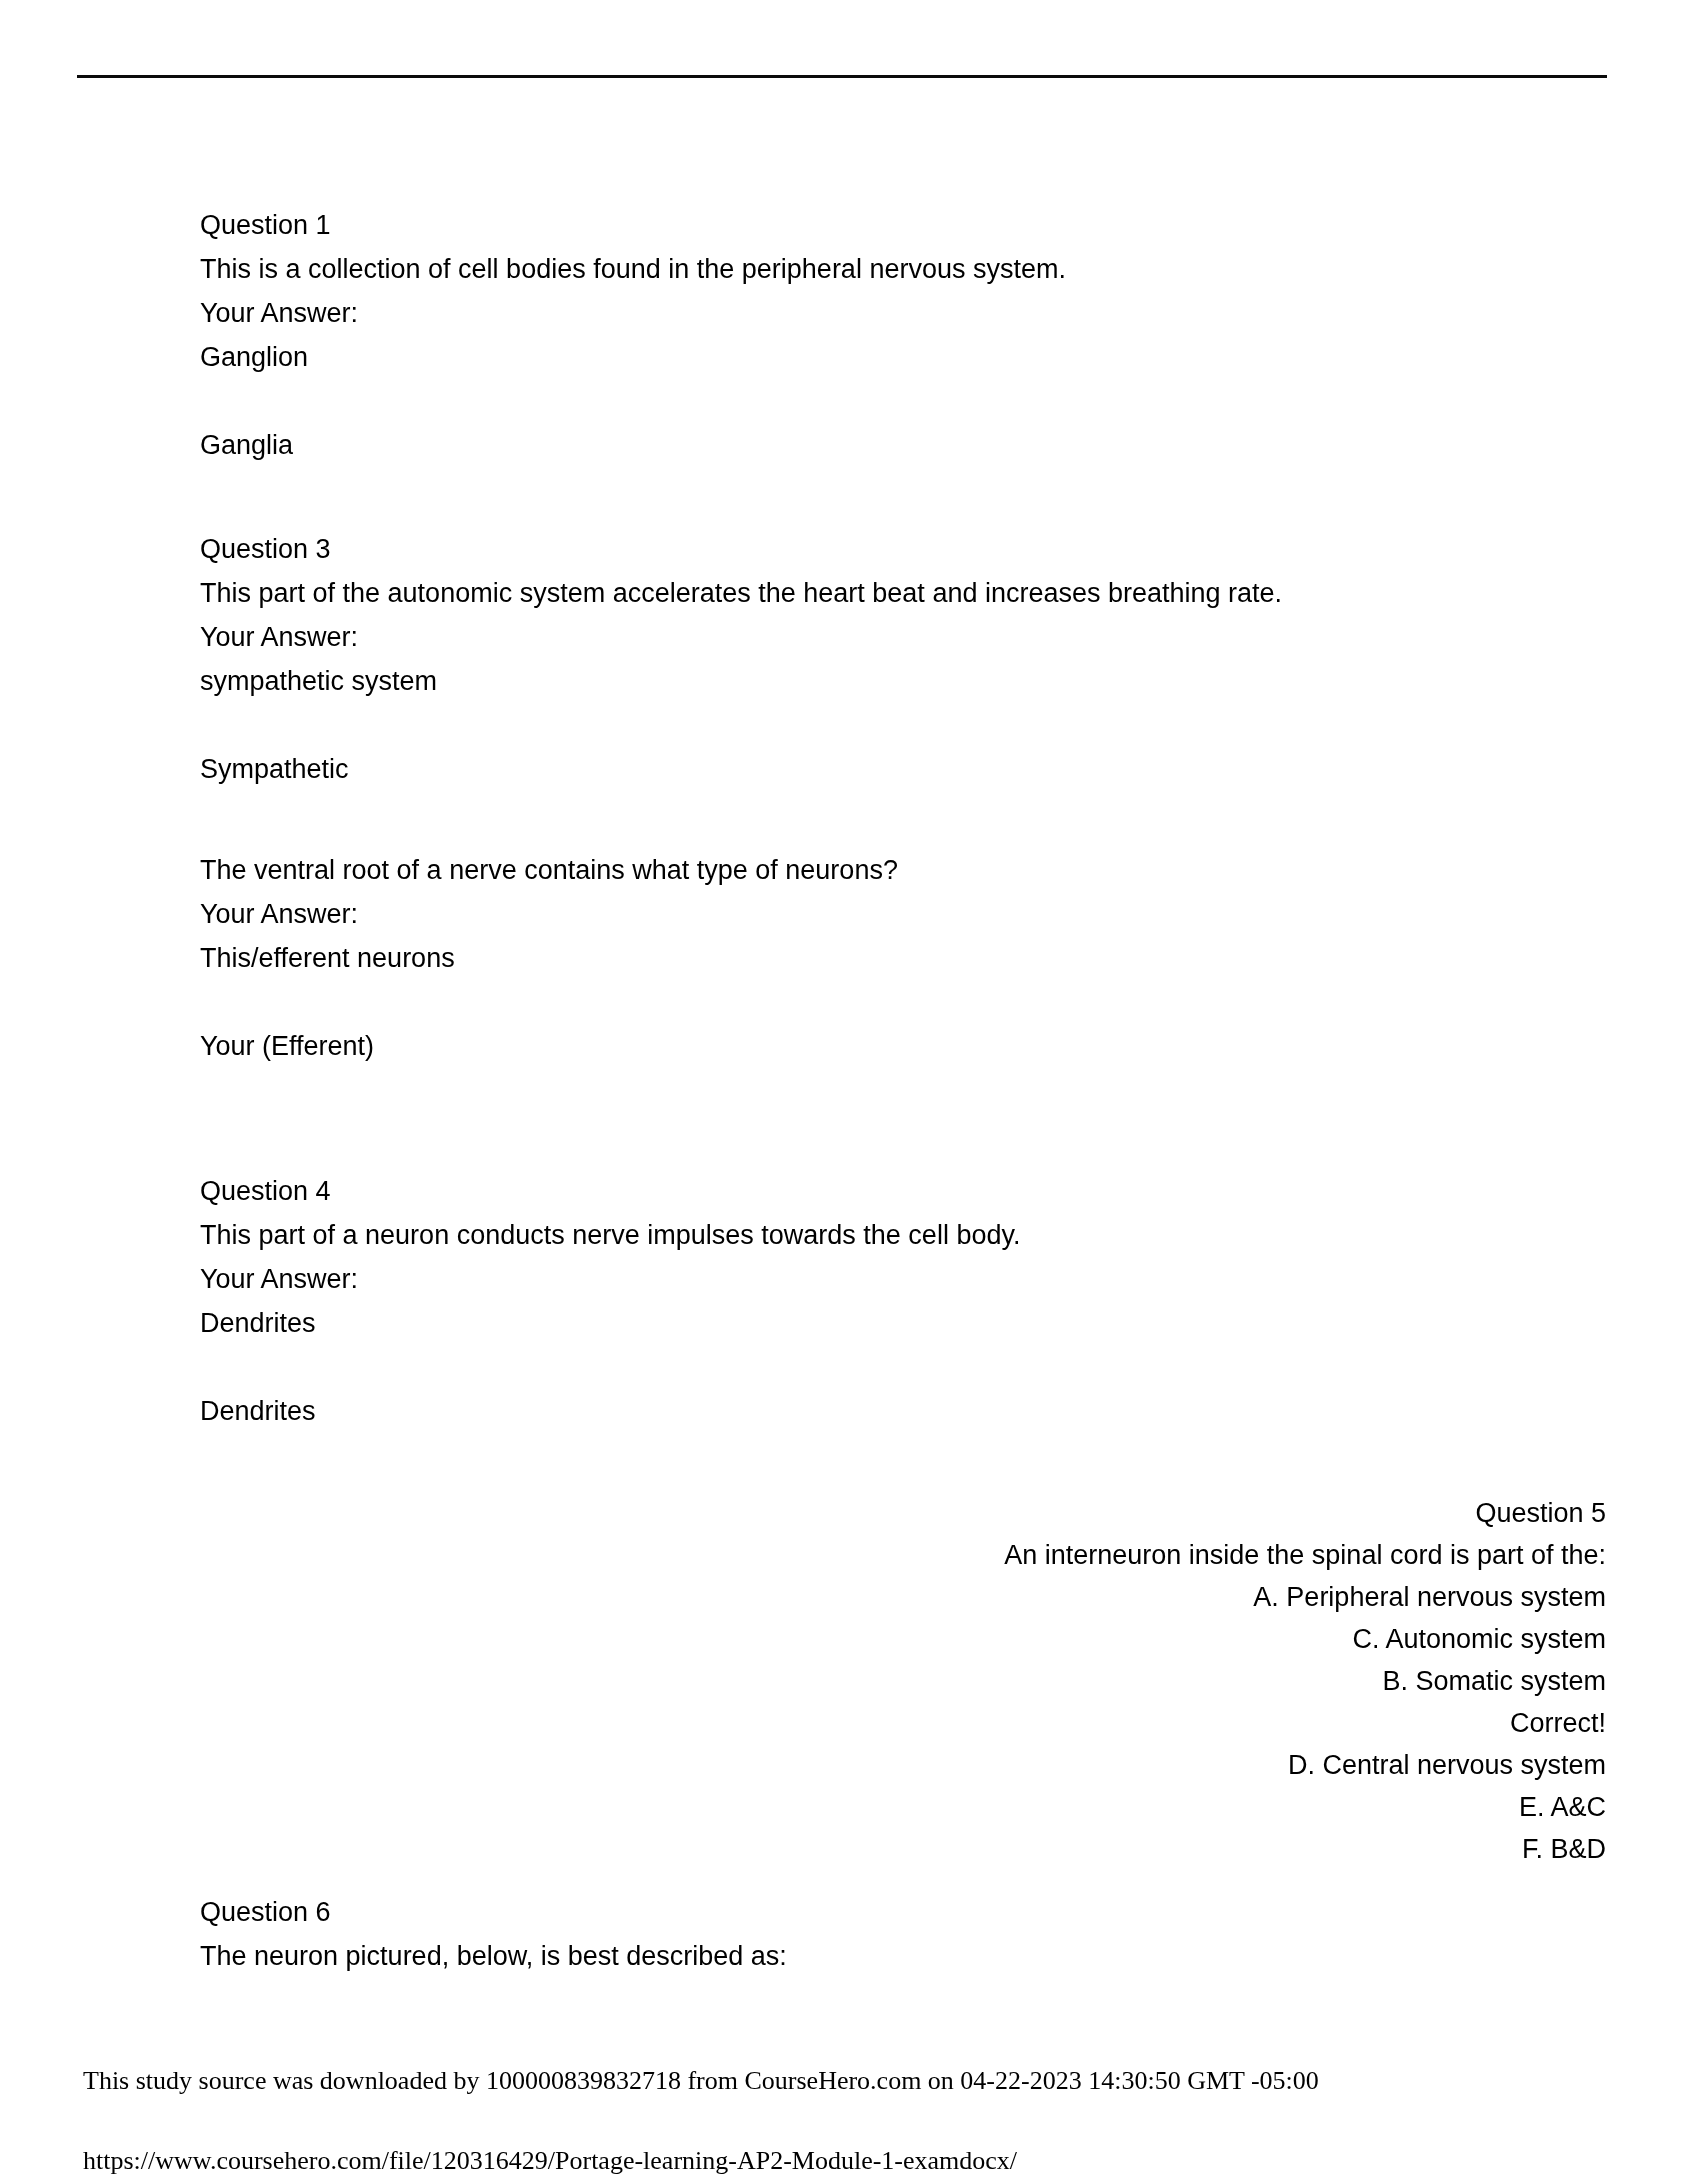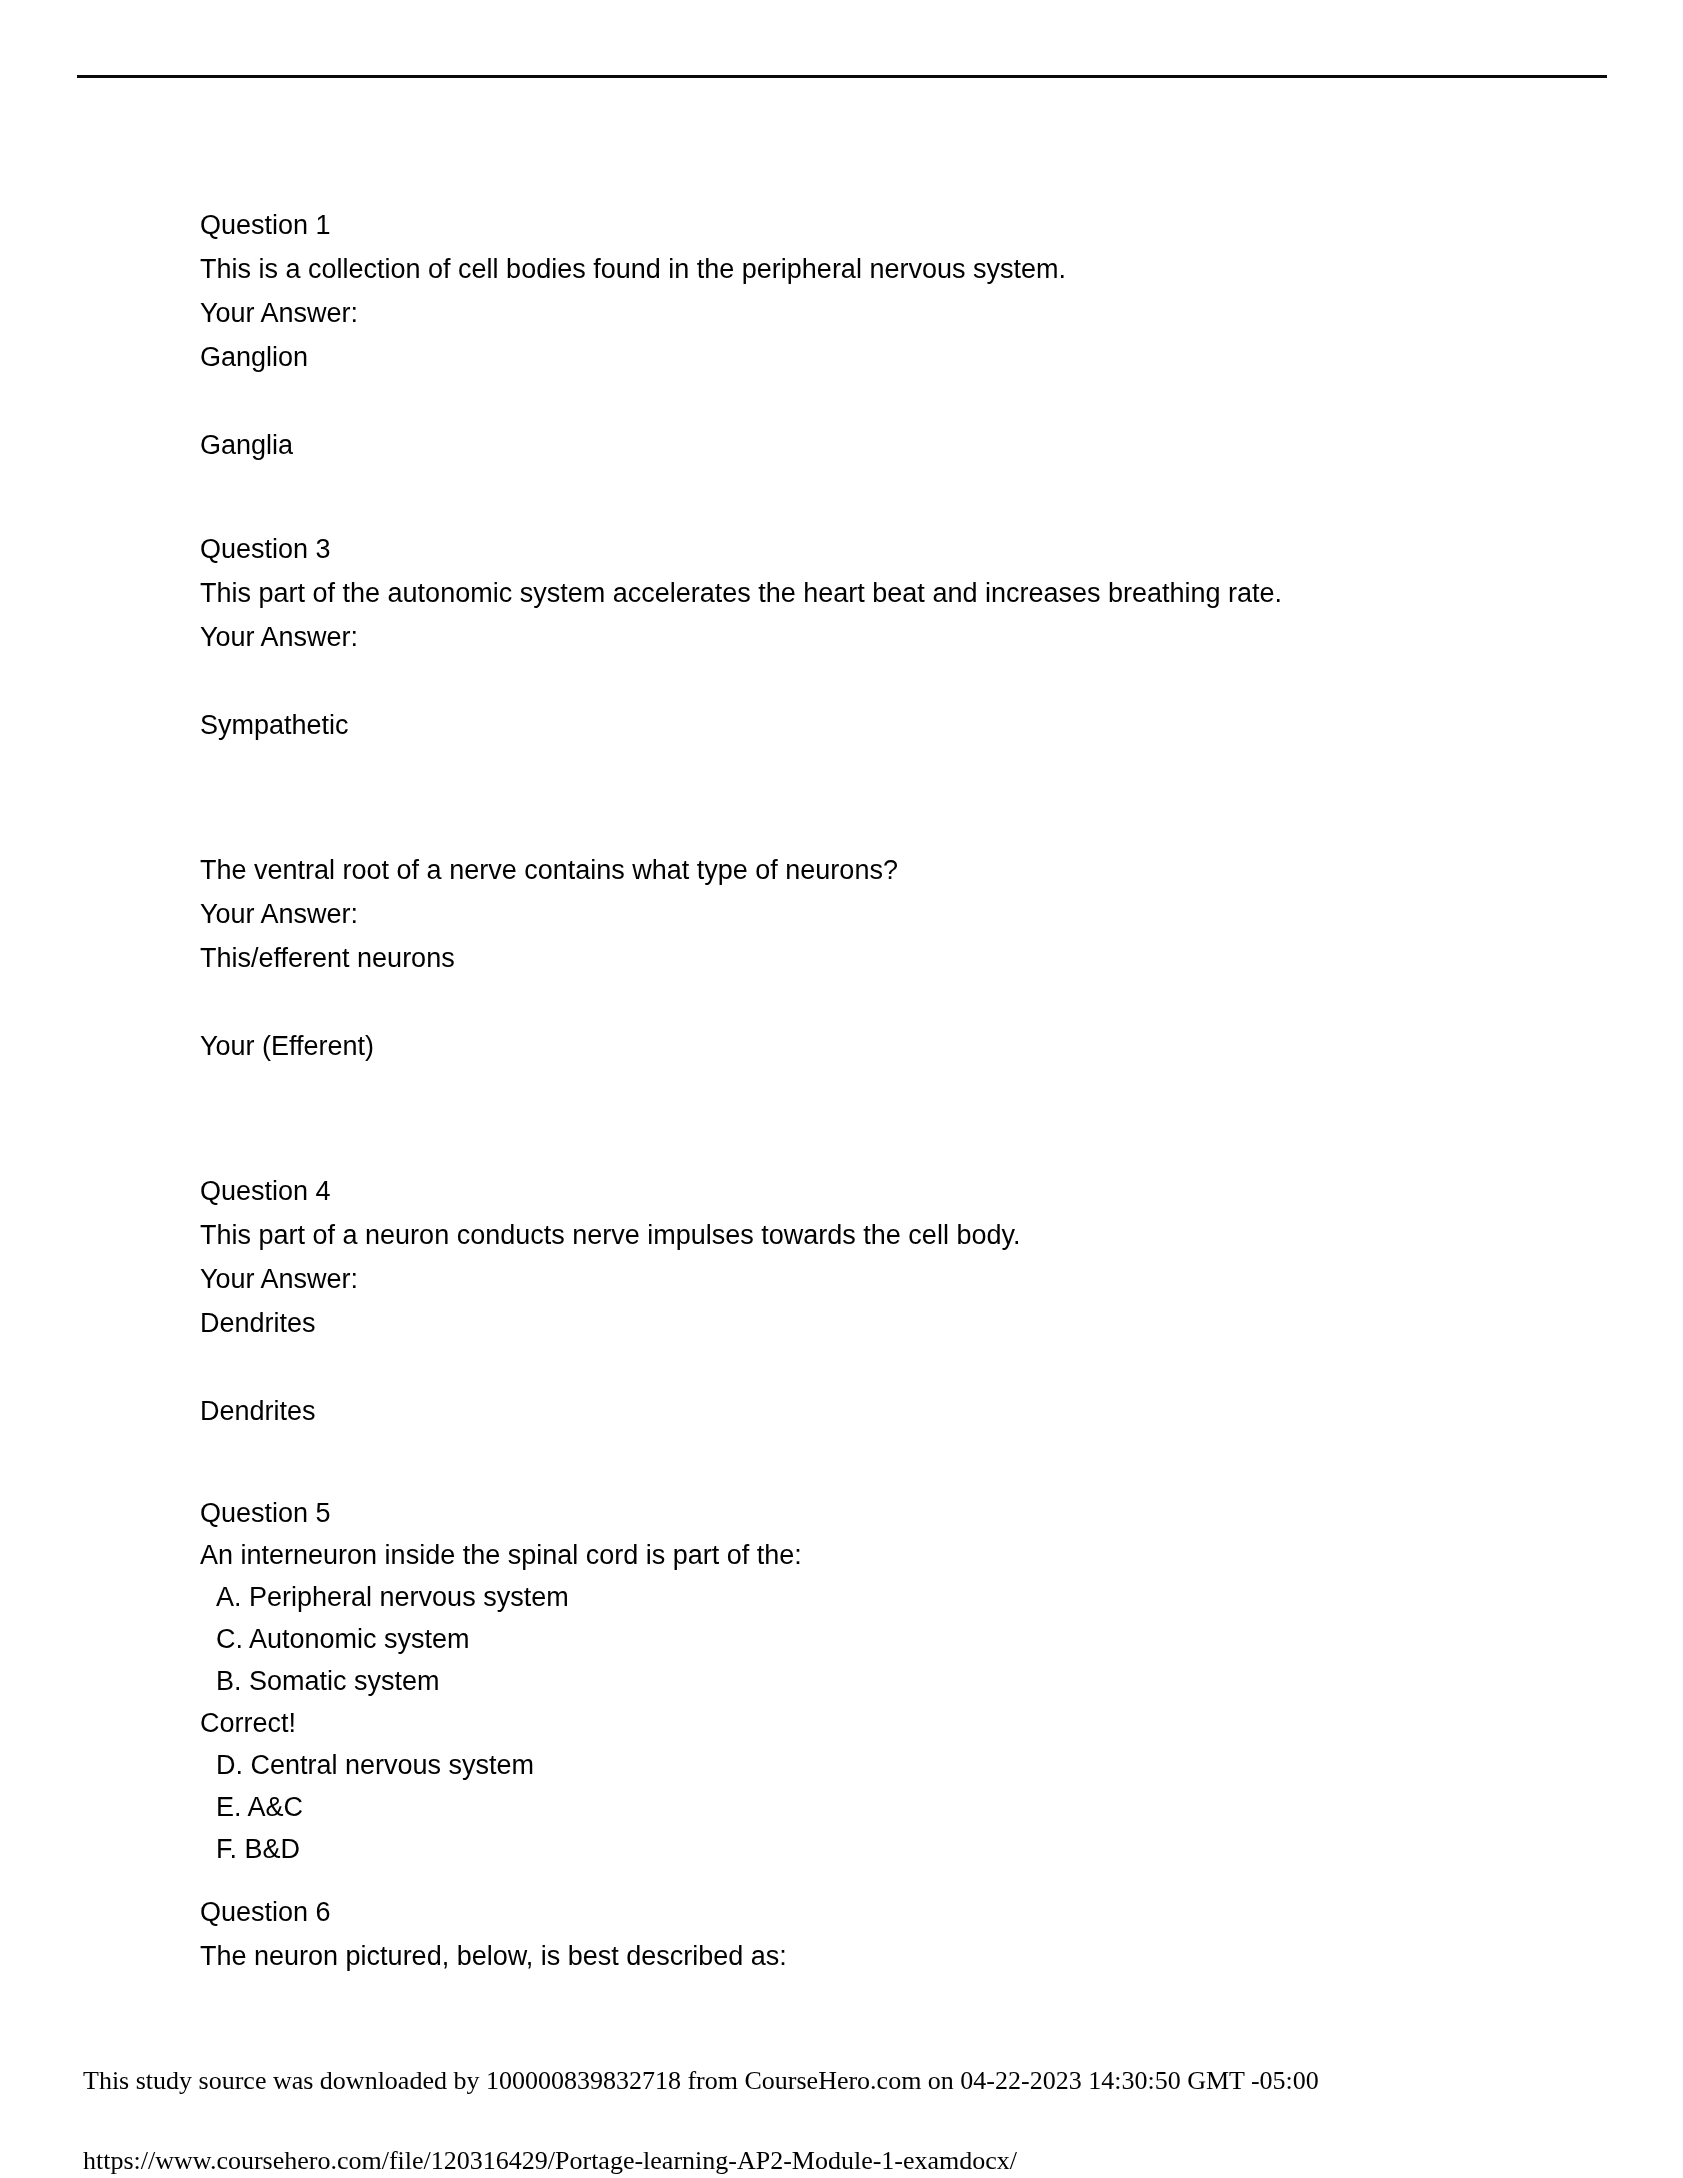--- a/index.html
+++ b/index.html
@@ -34,20 +34,21 @@
     color: #000000;
   }
   .qblock .line {
     white-space: pre;
   }
   .qblock .spacer {
     height: 44px;
   }
   .q5 {
     line-height: 42px;
+    text-align: right;
   }
   .q5 .option {
     padding-left: 16px;
     white-space: pre;
   }
   .footer-note, .footer-url {
     position: absolute;
     left: 83px;
     font-family: "Liberation Serif", "DejaVu Serif", serif;
     font-size: 26px;
@@ -71,20 +72,21 @@
     <div class="line">Your Answer:</div>
     <div class="line">Ganglion</div>
     <div class="spacer"></div>
     <div class="line">Ganglia</div>
   </section>
 
   <section class="qblock" style="top:527px">
     <div class="line">Question 3</div>
     <div class="line">This part of the autonomic system accelerates the heart beat and increases breathing rate.</div>
     <div class="line">Your Answer:</div>
+    <div class="line">sympathetic system</div>
     <div class="spacer"></div>
     <div class="line">Sympathetic</div>
   </section>
 
   <section class="qblock" style="top:848px">
     <div class="line">The ventral root of a nerve contains what type of neurons?</div>
     <div class="line">Your Answer:</div>
     <div class="line">This/efferent neurons</div>
     <div class="spacer"></div>
     <div class="line">Your (Efferent)</div>

